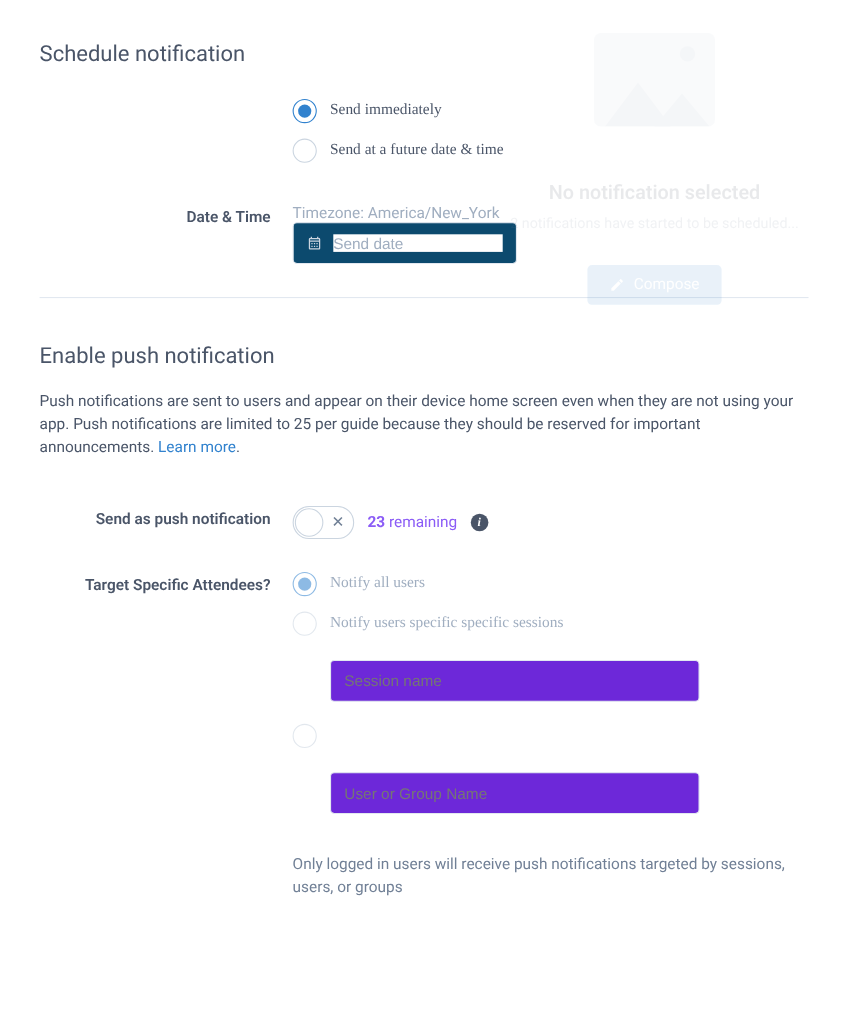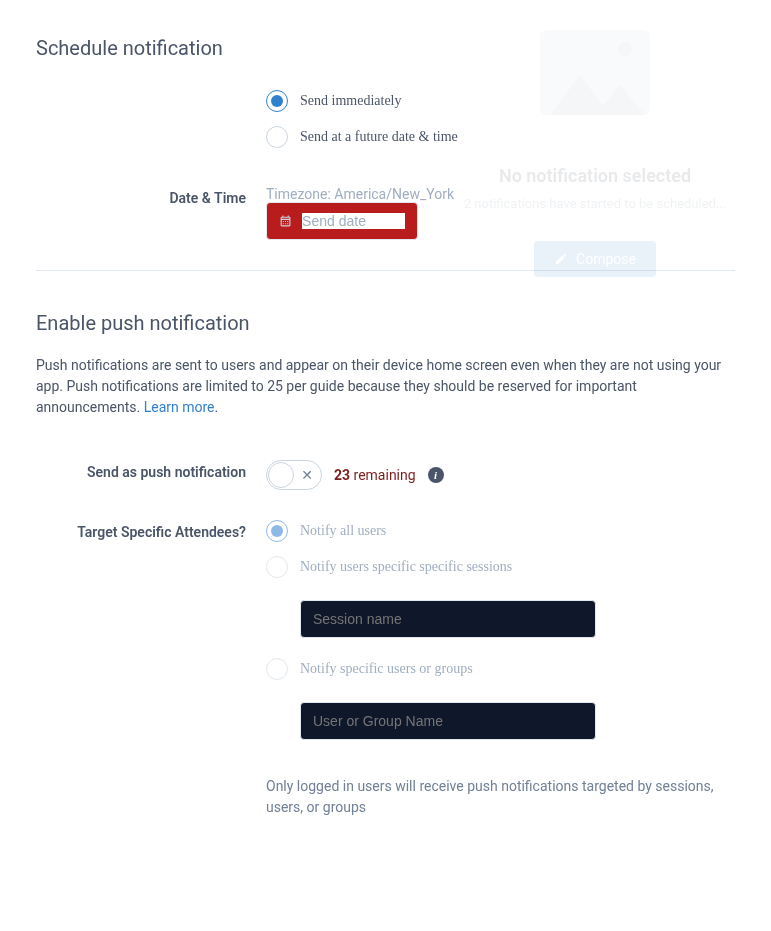--- a/index.html
+++ b/index.html
@@ -89,22 +89,22 @@
     .timezone {
       font-size: 14px;
       color: #a0aec0;
     }
     .input-wrapper {
       display: flex;
       align-items: flex-start;
       border: 1px solid #e2e8f0;
       border-radius: 4px;
       padding: 10px 12px;
-      width: 152px;
-      background: #b91c1c;
+      width: 204px;
+      background: #0c4a6e;
     }
     .calendar-icon {
       width: 16px;
       height: 16px;
       margin-right: 10px;
       fill: #cbd5e0;
     }
     .input-field {
       border: none;
       outline: none;
@@ -159,51 +159,51 @@
       font-size: 14px;
       line-height: 1;
     }
     .toggle-row {
       display: flex;
       align-items: center;
       gap: 12px;
     }
     .remaining-text {
       font-size: 14px;
-      color: #7f1d1d;
+      color: #8b5cf6;
     }
     .remaining-text strong {
       font-weight: 700;
     }
     .info-icon {
       width: 16px;
       height: 16px;
       border-radius: 50%;
       background: #4a5568;
       color: #fff;
       display: flex;
       align-items: center;
       justify-content: center;
       font-size: 11px;
       font-weight: bold;
       font-style: italic;
       font-family: serif;
       cursor: pointer;
     }
     .disabled-input {
-      width: 296px;
+      width: 336px;
       border: 1px solid #e2e8f0;
       border-radius: 4px;
       padding: 10px 12px;
       font-size: 14px;
       color: #a0aec0;
       margin-left: 34px;
       margin-top: 8px;
       margin-bottom: 20px;
-      background: #0f172a;
+      background: #6d28d9;
     }
     .push-note {
       font-size: 14px;
       color: #718096;
       line-height: 1.5;
       margin-top: 16px;
     }
 
     
     .ghost-panel {
@@ -359,21 +359,20 @@
         <div class="radio selected disabled"></div>
         <span class="radio-text disabled">Notify all users</span>
       </div>
       <div class="radio-option">
         <div class="radio disabled"></div>
         <span class="radio-text disabled">Notify users specific specific sessions</span>
       </div>
       <input class="disabled-input" disabled="" placeholder="Session name" style="">
       <div class="radio-option">
         <div class="radio disabled"></div>
-        <span class="radio-text disabled">Notify specific users or groups</span>
       </div>
       <input class="disabled-input" disabled="" placeholder="User or Group Name" style="">
 
       <p class="push-note">Only logged in users will receive push notifications targeted by sessions, users, or groups</p>
     </div>
   </div>
 
 </div>
 
 </body></html>

